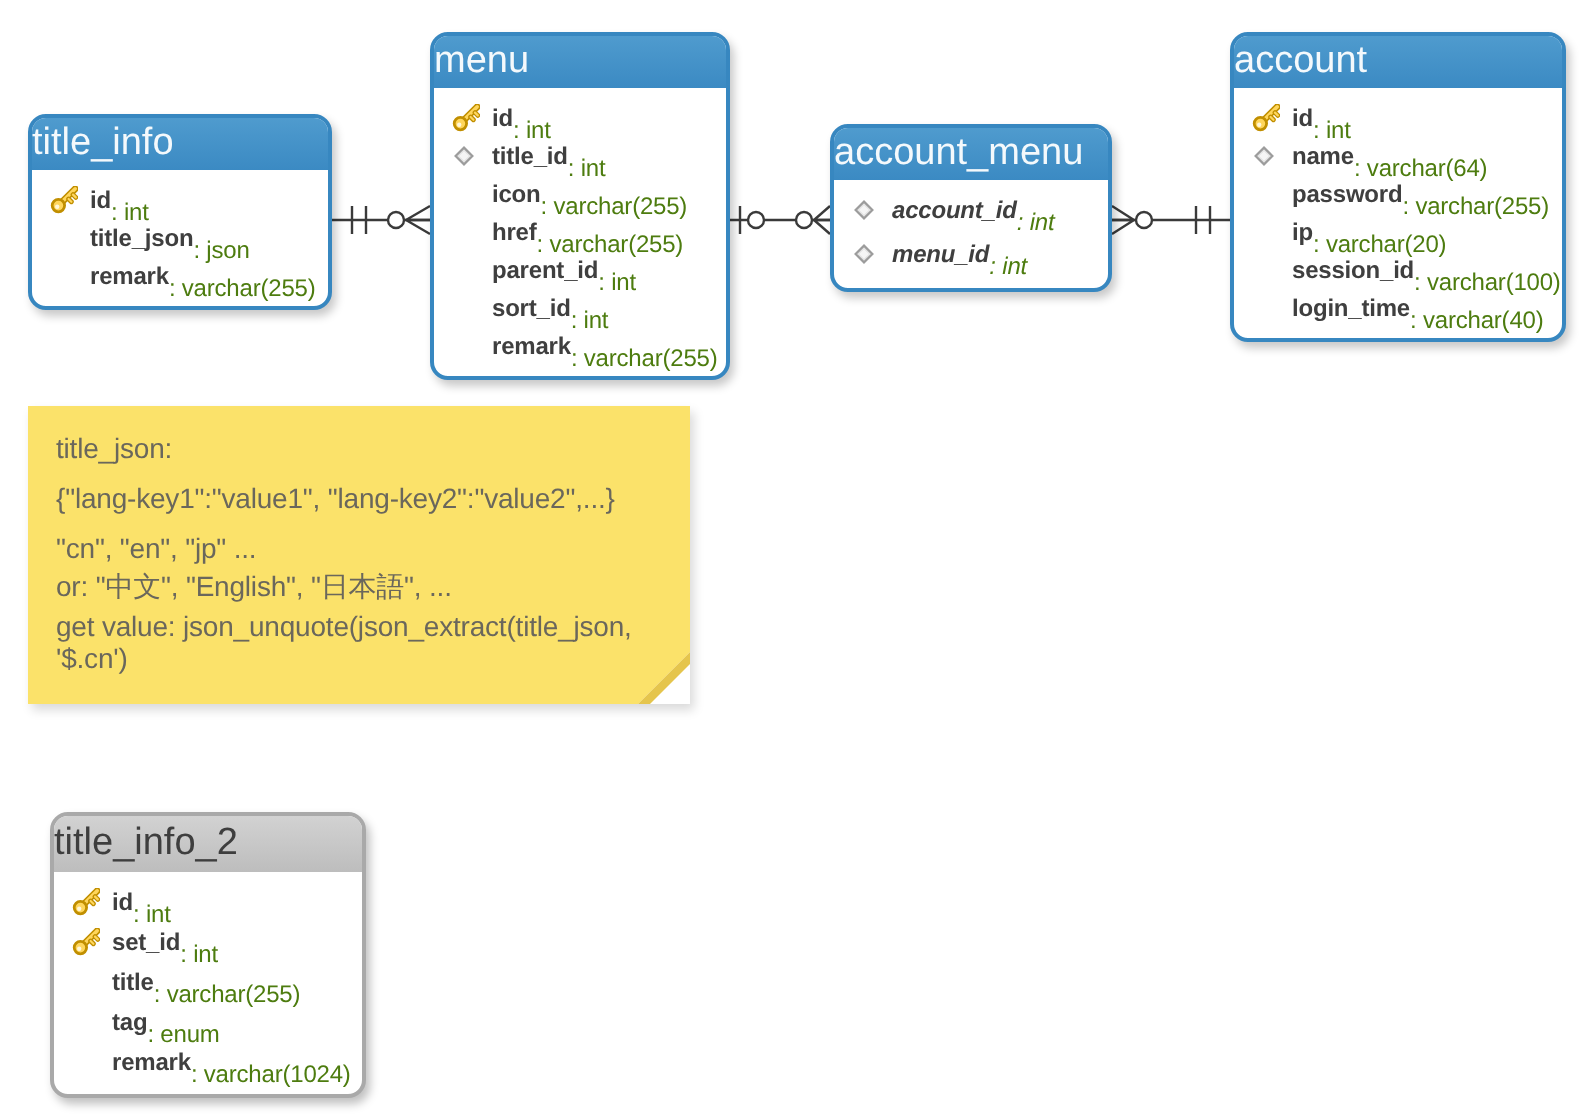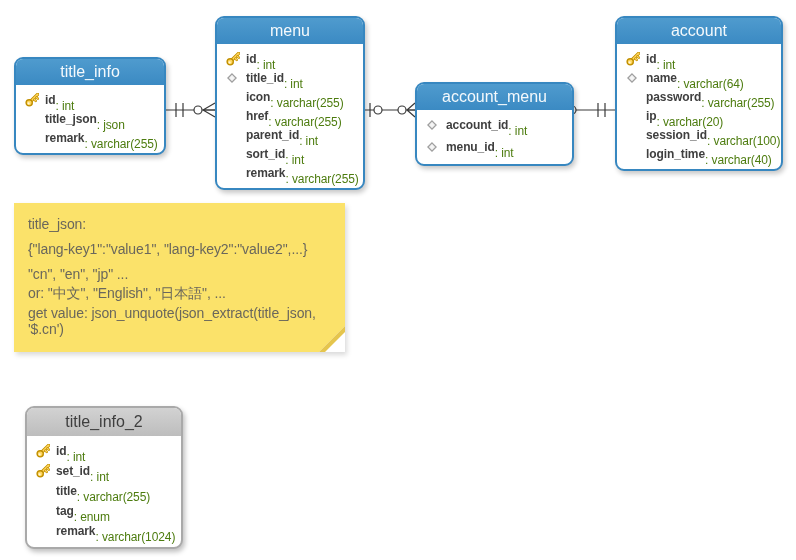--- a/index.html
+++ b/index.html
@@ -11,41 +11,41 @@
   .wires { position:absolute; left:0; top:0; }
   .wires line, .wires path { stroke:#3a3a3a; stroke-width:1.2; fill:none; }
   .wires circle { stroke:#3a3a3a; stroke-width:1.2; fill:#ffffff; }
 
   .tbl {
     position:absolute; background:#ffffff; border:2px solid #3787c0;
     border-radius:9px; box-shadow:2px 3px 5px rgba(0,0,0,.22); overflow:hidden;
     box-sizing:border-box;
   }
   .tbl-header {
-    height:26px; line-height:26px; text-align:center; color:#f4f9fc;
-    font-size:16px; background:linear-gradient(180deg,#4f9bce,#3b8ac3);
+    height:26px; line-height:26px; color:#f4f9fc;
+    font-size:19px; background:linear-gradient(180deg,#4f9bce,#3b8ac3);
     cursor:default;
   }
   .tbl-body { padding:5px 0 6px 0; }
   .trow { display:flex; align-items:center; height:19px; padding-left:9px; font-size:12px; white-space:nowrap; }
   .icon-cell { width:20px; display:inline-flex; align-items:center; justify-content:flex-start; flex:none; }
   .fname { font-weight:bold; color:#3f3f3f; letter-spacing:-0.1px; }
   .ftype { color:#4d7c0f; letter-spacing:-0.1px;margin-top:12px; }
   .ftype::before { content:": "; }
 
   #t-title_info   { left:14px;  top:57px;  width:152px; }
   #t-menu         { left:215px; top:16px;  width:150px; }
-  #t-account_menu { left:415px; top:82px;  width:159px; }
+  #t-account_menu { left:415px; top:62px;  width:141px; }
   #t-account      { left:615px; top:16px;  width:168px; }
   #t-title_info_2 { left:25px;  top:406px; width:158px; }
 
   .tbl--gray { border-color:#a9a9a9; box-shadow:2px 3px 5px rgba(0,0,0,.25); }
   .tbl--gray .tbl-header { background:linear-gradient(180deg,#d2d2d2,#bdbdbd); color:#3e3e3e; height:28px; line-height:28px; }
   .tbl--gray .trow { height:20px; }
-  .tbl--account_menu .trow { height:22px; }
+  .tbl--account_menu .trow { height:22px;font-style:italic; }
   .tbl--account_menu .tbl-body { padding-top:4px; }
 
   .note {
     position:absolute; left:14px; top:203px; width:331px; height:149px;
     background:#fbe26a; color:#6a675c; font-size:14px;
     padding:13px 8px 0 14px; box-sizing:border-box;
     box-shadow:2px 3px 5px rgba(0,0,0,.15);
   }
   .note p { margin:0; line-height:16px; letter-spacing:-0.1px; }
   .note p:nth-of-type(1) { margin-bottom:9px; }

